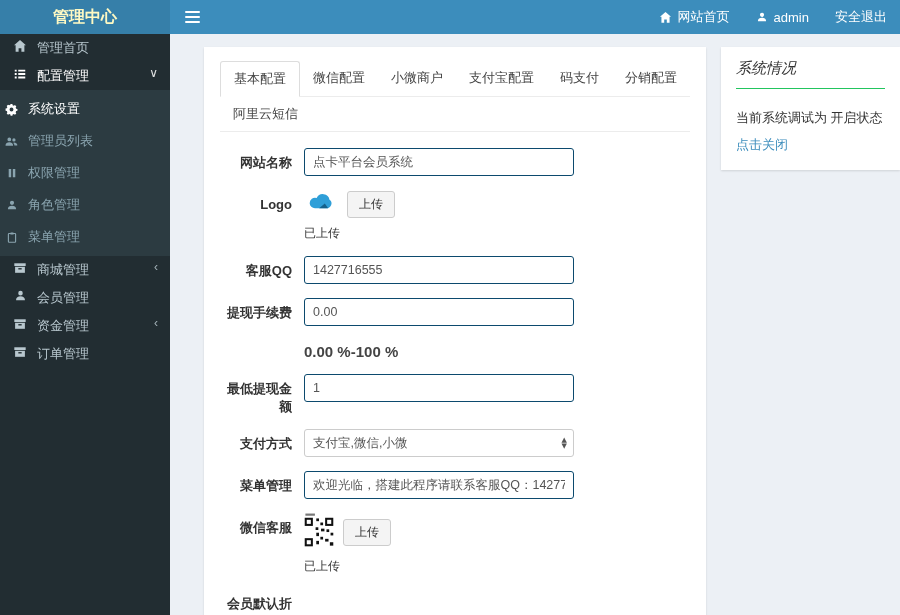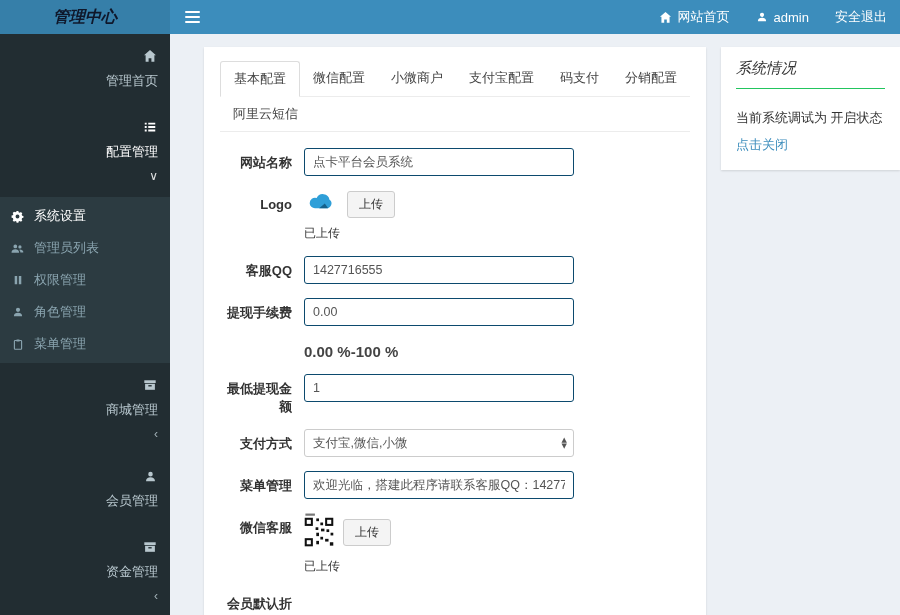--- a/index.html
+++ b/index.html
@@ -2,39 +2,39 @@
 <html><head>
 <meta charset="utf-8">
 <style>
   html,body{margin:0;padding:0;background:#ecf0f5;}
   *{box-sizing:border-box;}
   .app{position:relative;width:900px;height:615px;overflow:hidden;background:#ecf0f5;
        font-family:"Liberation Sans","DejaVu Sans",sans-serif;color:#333;}
 
   
   .topbar{position:absolute;top:0;left:0;right:0;height:34px;display:flex;z-index:5;}
-  .brand{width:170px;background:#367fa9;color:#0f172a;display:flex;align-items:center;
-         justify-content:center;font-size:16px;font-weight:bold;cursor:pointer;font-style:italic;}
+  .brand{width:170px;background:#367fa9;color:#fef9c3;display:flex;align-items:center;
+         justify-content:center;font-size:16px;font-weight:bold;cursor:pointer;}
   .navbar{flex:1;background:#3c8dbc;display:flex;align-items:center;color:#fff;}
   .hamburger{padding:0 15px;height:34px;display:flex;flex-direction:column;justify-content:center;gap:3px;cursor:pointer;}
   .hamburger i{display:block;width:15px;height:2px;background:#fff;border-radius:1px;}
   .nav-right{margin-left:auto;display:flex;align-items:stretch;}
   .nav-link{display:flex;align-items:center;gap:6px;padding:0 13px;font-size:13px;color:#fff;
             cursor:pointer;text-decoration:none;}
   .nav-link svg{display:block;}
 
   
   .sidebar{position:absolute;top:34px;left:0;bottom:0;width:170px;background:#222d32;}
-  .side-item{display:flex;align-items:flex-end;gap:9px;padding:15px 12px;color:#b8c7ce;
-             font-size:13px;cursor:pointer;flex-direction:column;}
+  .side-item{display:flex;align-items:flex-start;gap:9px;padding:5px 12px;color:#b8c7ce;
+             font-size:13px;cursor:pointer;}
   .side-item.open{color:#fff;}
   .side-item .icn{width:16px;display:flex;justify-content:center;align-items:center;}
   .chev{margin-left:auto;font-size:12px;line-height:1;opacity:.85;}
   .submenu{background:#2c3b41;padding:3px 0;}
-  .sub-item{display:flex;align-items:center;gap:9px;padding:7px 10px 7px 10px;color:#8aa4af;
+  .sub-item{display:flex;align-items:center;gap:9px;padding:7px 10px 7px 4px;color:#8aa4af;
             font-size:13px;cursor:pointer;}
   .sub-item.active{color:#fff;}
   .sub-item .icn{width:15px;display:flex;justify-content:center;align-items:center;}
 
   
   .content{position:absolute;left:170px;top:34px;right:0;bottom:0;background:#ecf0f5;
            padding:13px 0 0 34px;display:flex;align-items:flex-start;gap:15px;overflow:hidden;}
   .card{background:#fff;box-shadow:0 1px 2px rgba(0,0,0,.12);}
   .main-card{width:508px;min-height:560px;padding:14px 16px 14px 16px;}
   .side-card{width:200px;padding:12px 15px 16px 15px;}

